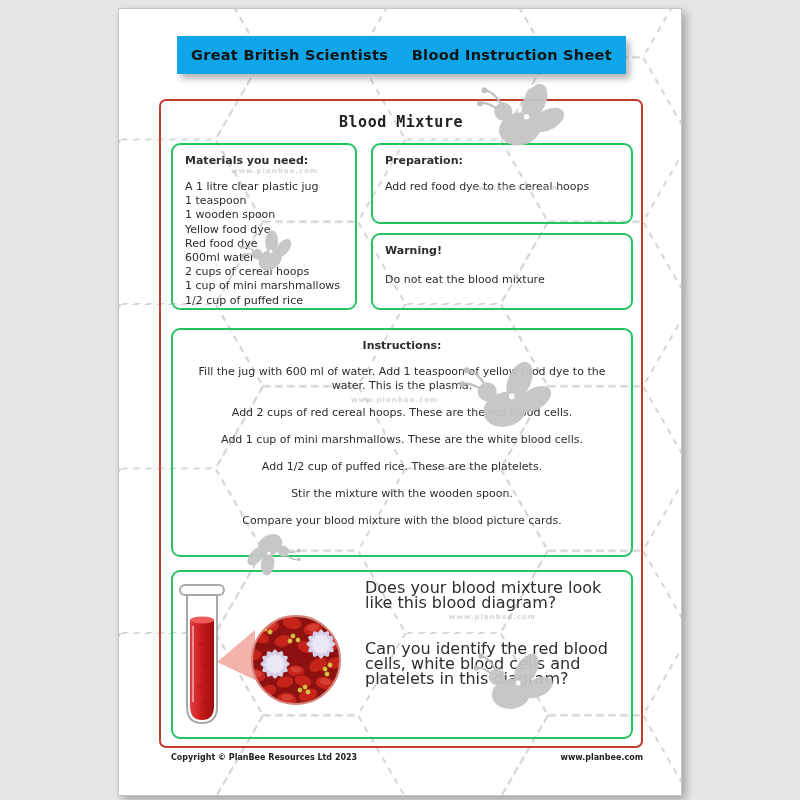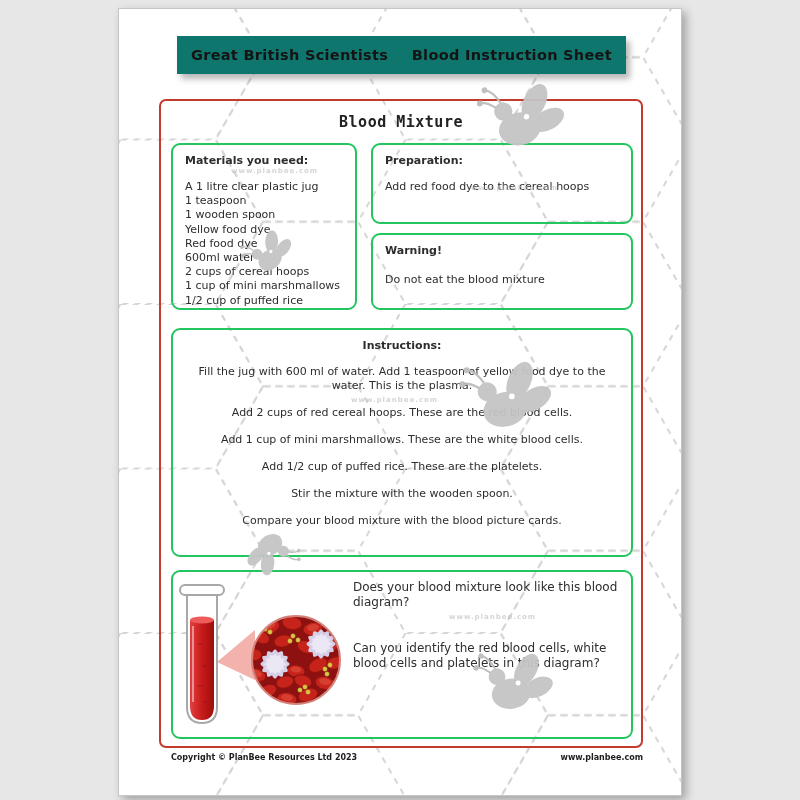--- a/index.html
+++ b/index.html
@@ -1,35 +1,35 @@
 <!DOCTYPE html>
 <html><head>
 <meta charset="utf-8">
 <style>
   html,body{margin:0;padding:0;}
   body{width:800px;height:800px;background:#e7e7e7;font-family:"DejaVu Sans",sans-serif;position:relative;overflow:hidden;}
   .page{position:absolute;left:118px;top:8px;width:562px;height:786px;background:#fff;border:1px solid #c6c6c6;box-shadow:4px 4px 9px rgba(0,0,0,.3);}
   .hexpattern{position:absolute;left:0;top:0;width:100%;height:100%;z-index:0;pointer-events:none;}
-  .header-bar{position:absolute;left:58px;top:27px;width:449px;height:38px;background:#0f766e;box-shadow:4px 5px 6px rgba(0,0,0,.28);display:flex;align-items:center;justify-content:space-between;padding:0 14px;box-sizing:border-box;z-index:8;}
+  .header-bar{position:absolute;left:58px;top:27px;width:449px;height:38px;background:#0ea5e9;box-shadow:4px 5px 6px rgba(0,0,0,.28);display:flex;align-items:center;justify-content:space-between;padding:0 14px;box-sizing:border-box;z-index:8;}
   .header-bar span{font-size:14.5px;font-weight:800;letter-spacing:.3px;color:#141414;}
   .sheet{position:absolute;left:40px;top:90px;width:484px;height:649px;border:2px solid #c23b2d;border-radius:7px;box-sizing:border-box;z-index:1;padding-left:21px;}
   .sheet-title{position:absolute;left:0;top:12px;width:100%;text-align:center;font-family:"DejaVu Sans Mono",monospace;font-weight:bold;font-size:15px;letter-spacing:.5px;color:#222;z-index:7;}
   .box{position:absolute;border:2px solid #22c55e;border-radius:9px;box-sizing:border-box;padding:9px 12px;color:#2d2d2d;}
   .box h2{font-size:11px;font-weight:bold;margin:0;position:relative;z-index:7;}
   .box p{font-size:11px;line-height:14px;margin:13px 0 0;position:relative;z-index:7;}
   .box-materials{left:10px;top:42px;width:186px;height:167px;}
   .box-prep{left:210px;top:42px;width:262px;height:81px;}
   .box-warning{left:210px;top:132px;width:262px;height:77px;}
   .box-warning p{margin-top:16px;}
   .box-instructions{left:10px;top:227px;width:462px;height:229px;text-align:center;}
   .box-diagram{left:10px;top:469px;width:462px;height:169px;}
   .list{margin-top:13px;}
   .list-item{font-size:11px;line-height:14.2px;position:relative;z-index:7;}
   .questions{position:absolute;left:180px;top:0;right:8px;z-index:7;}
-  .questions p{font-size:12px;line-height:15px;margin:0;position:relative;z-index:7;}
+  .questions p{font-size:16px;line-height:15px;margin:12px;position:relative;z-index:7;}
   .q1{margin-top:8px!important;}
   .q2{margin-top:31px!important;}
   .q3{margin-top:33px!important;}
   .diagram-art{position:absolute;left:2px;top:2px;width:200px;height:162px;z-index:7;}
   .bee{position:absolute;z-index:6;pointer-events:none;opacity:.95;}
   .wm{position:absolute;font-size:7px;font-weight:bold;letter-spacing:1px;color:#b9b9b9;opacity:.6;z-index:2;}
   .footer{position:absolute;left:52px;top:744px;width:472px;display:flex;justify-content:space-between;z-index:7;gap:48px;}
   .footer span{font-size:8px;font-weight:bold;color:#1d1d1d;}
 </style>
 </head>

